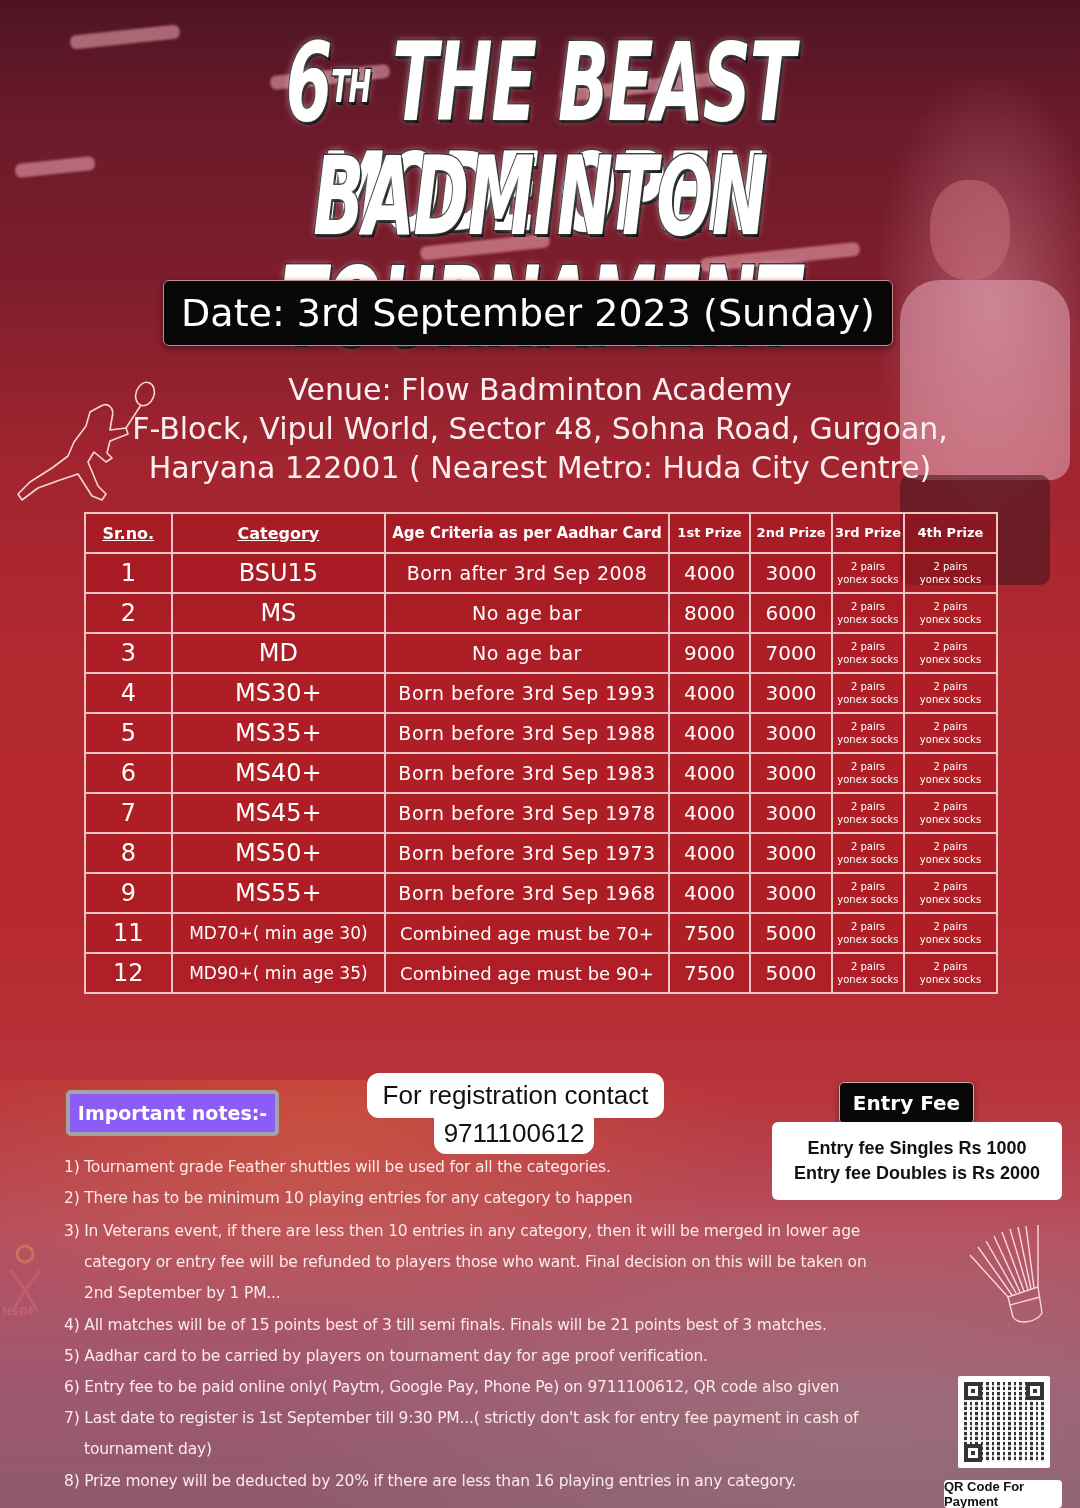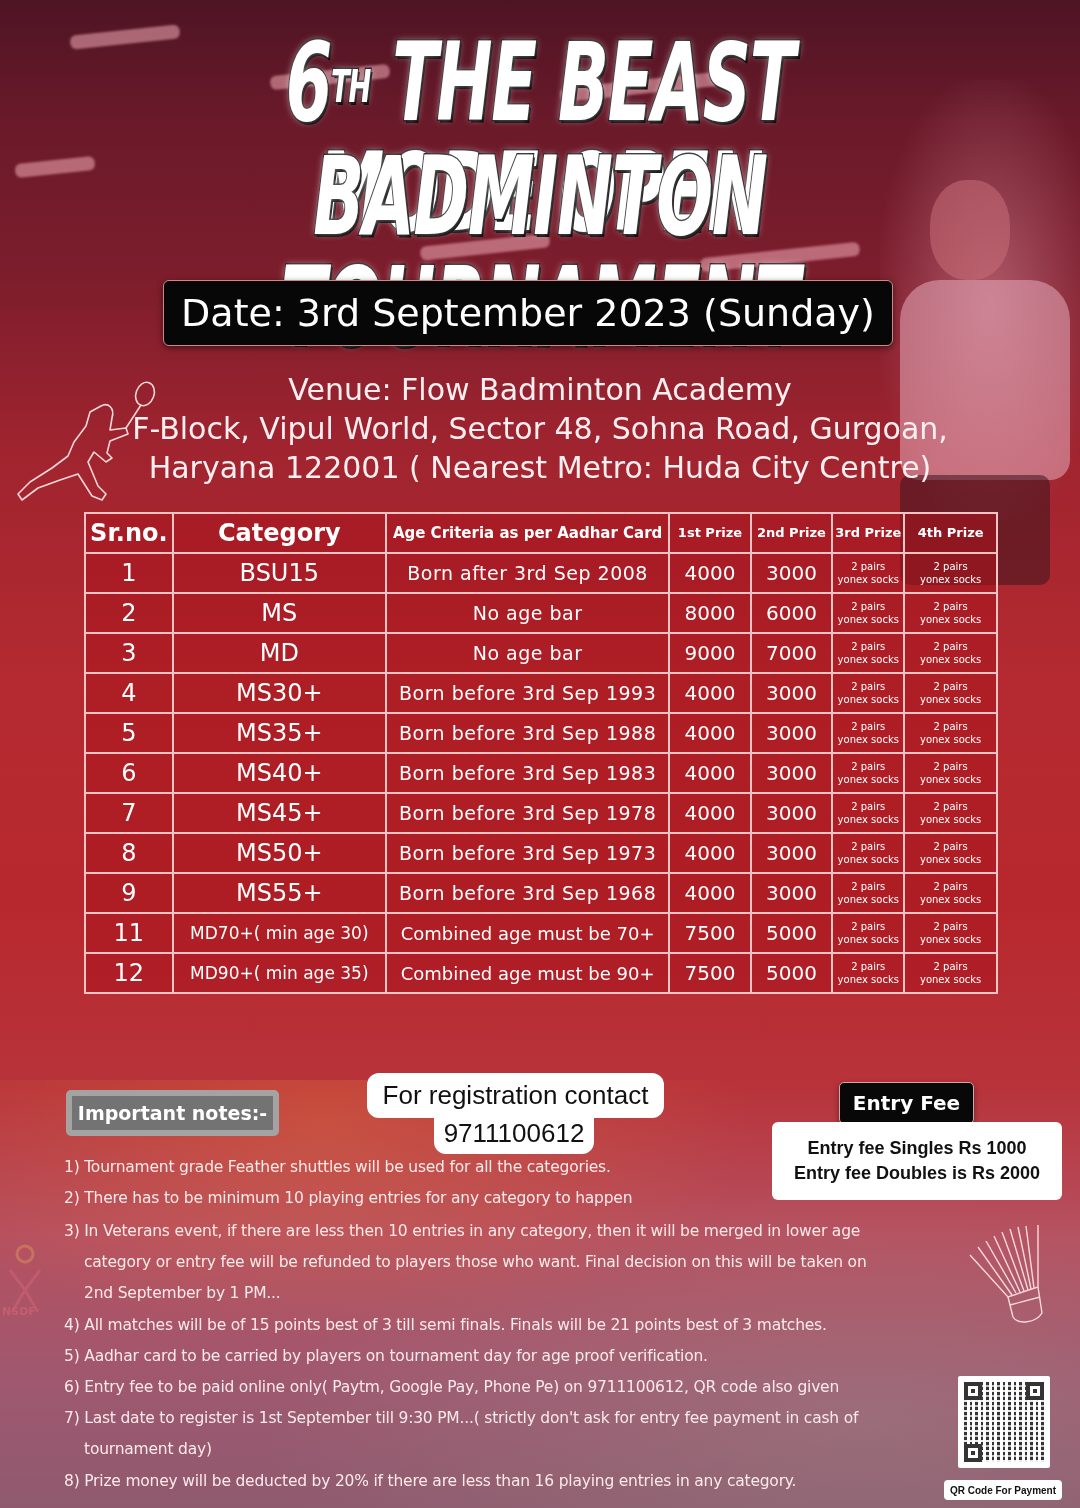--- a/index.html
+++ b/index.html
@@ -97,30 +97,30 @@
   }
   table.prizes th { height: 40px; font-weight: bold; }
   table.prizes td { height: 40px; }
   .c-sr { width: 88px; font-size: 24px; }
   .c-cat { width: 215px; font-size: 24px; }
   .c-age { width: 284px; font-size: 19px; letter-spacing: 0.5px; }
   .c-p1 { width: 82px; font-size: 20px; }
   .c-p2 { width: 82px; font-size: 20px; }
   .c-p3 { width: 60px; font-size: 10px; line-height: 13px; }
   .c-p4 { width: 94px; font-size: 10px; line-height: 13px; }
-  th.c-sr, th.c-cat { font-size: 24px; }
+  th.c-sr, th.c-cat { font-size: 16px; text-decoration: underline; }
   th.c-age { font-size: 15px; letter-spacing: 0; }
   th.c-p1, th.c-p2, th.c-p3, th.c-p4 { font-size: 13px; line-height: 16px; }
   td.c-cat.small { font-size: 17px; }
   td.c-age.combo { font-size: 18px; letter-spacing: 0; }
   td.c-p1.underline span { text-decoration: underline; }
 
   .notes-label {
     position: absolute; left: 66px; top: 1090px; width: 213px; height: 46px;
-    background: #737373; border: 6px solid #a3a3a3; border-radius: 5px;
+    background: #8b5cf6; border: 4px solid #a3a3a3; border-radius: 5px;
     display: flex; align-items: center; justify-content: center;
     font-size: 19px; font-weight: bold; color: #fff;
   }
   .reg-top {
     position: absolute; left: 367px; top: 1073px; width: 297px; height: 45px;
     background: #fff; border-radius: 12px;
     display: flex; align-items: center; justify-content: center;
     font-family: "Liberation Sans", sans-serif; font-size: 26px; color: #111;
   }
   .reg-bottom {
@@ -159,24 +159,24 @@
       #fff;
     opacity: 0.85;
   }
   .qr-inner::after {
     content: ""; position: absolute; inset: 0;
     background: repeating-linear-gradient(0deg, rgba(255,255,255,0.9) 0 2px, rgba(255,255,255,0) 2px 5px, rgba(255,255,255,0.7) 5px 7px, rgba(255,255,255,0) 7px 10px);
   }
   .qr-finder { position: absolute; width: 18px; height: 18px; border: 4px solid #111; background: #fff; z-index: 2; }
   .qr-finder::after { content: ""; position: absolute; left: 3px; top: 3px; width: 4px; height: 4px; background: #111; }
   .qr-label {
-    position: absolute; left: 944px; top: 1480px; width: 118px; height: 20px;
+    position: absolute; left: 944px; top: 1480px; width: 118px; height: 28px;
     background: #fff; border-radius: 4px;
     display: flex; align-items: center; justify-content: center;
-    font-family: "Liberation Sans", sans-serif; font-weight: bold; font-size: 10px; color: #111;
+    font-family: "Liberation Sans", sans-serif; font-weight: bold; font-size: 13px; color: #111;
   }
 
   .nsdf { position: absolute; left: 0; top: 1240px; width: 50px; height: 80px; opacity: 0.7; }
   .nsdf-text { position: absolute; left: 2px; top: 1305px; font-size: 11px; font-weight: bold; color: #c06070; }
 </style>
 </head>
 <body>
 
 <div class="light" style="left:70px;top:30px;width:110px;"></div>
 <div class="light" style="left:15px;top:160px;width:80px;"></div>

